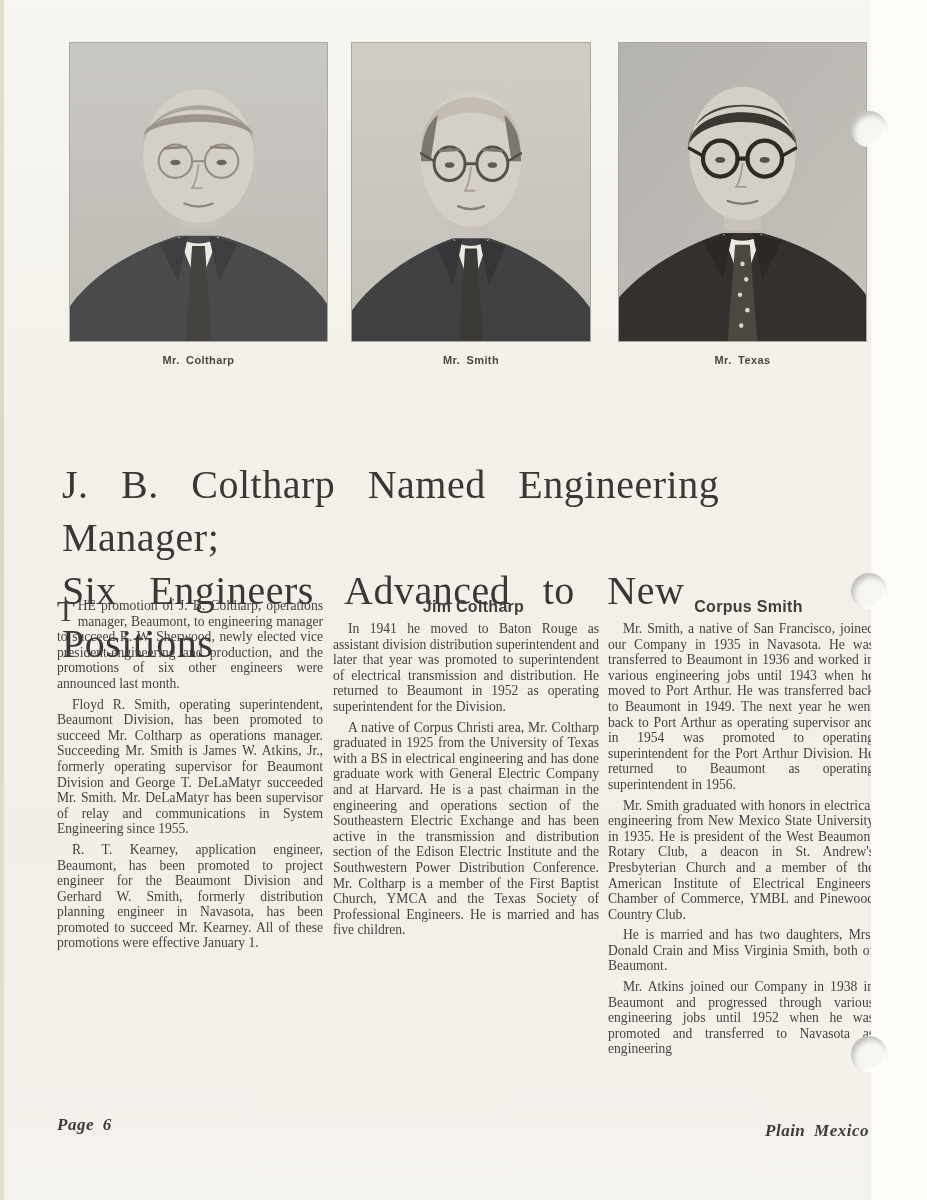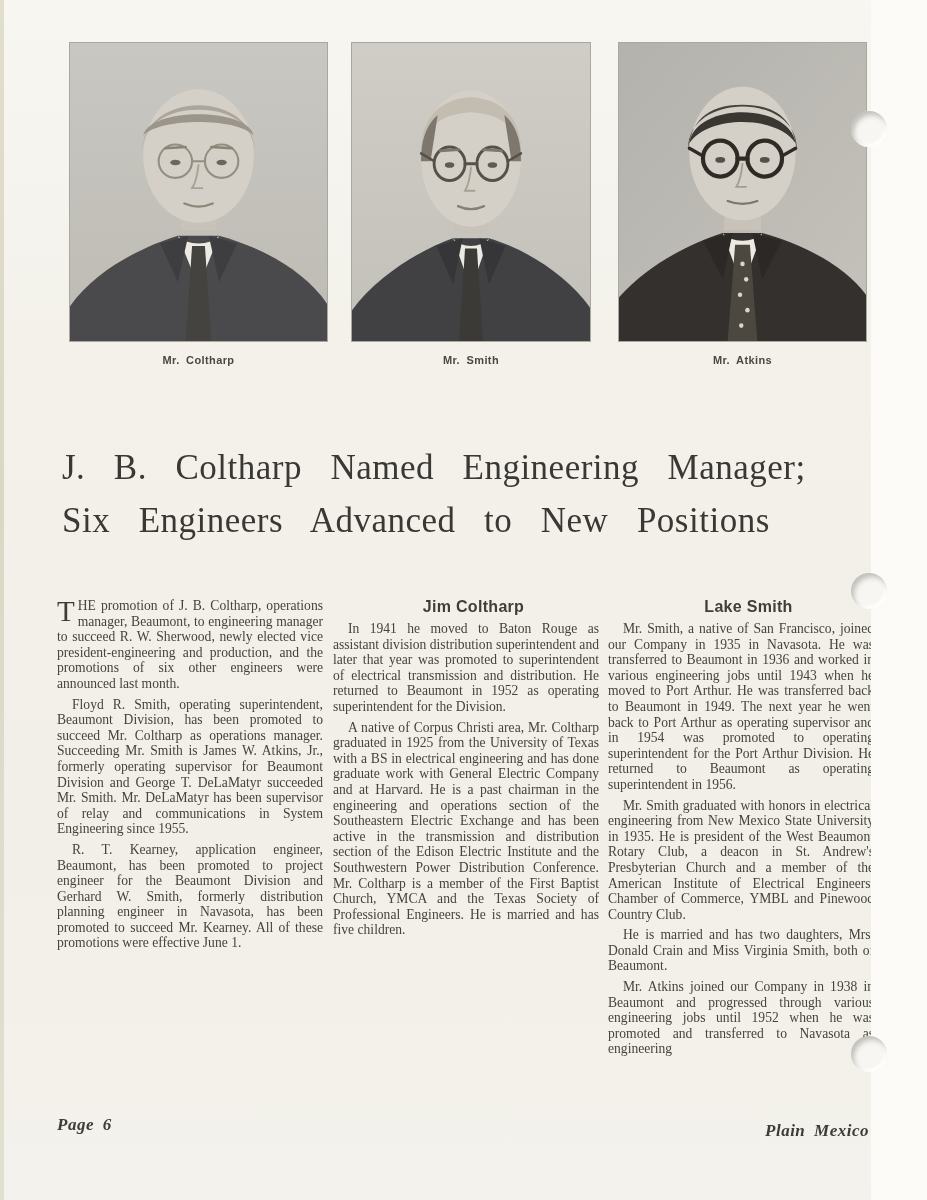--- a/index.html
+++ b/index.html
@@ -40,22 +40,22 @@
     position:absolute; top:354px; text-align:center;
     font-family:"Liberation Sans", sans-serif; font-weight:bold;
     font-size:11px; letter-spacing:.4px; color:#4a4843; word-spacing:3px;
   }
   .cap-1{ left:70px;  width:257px; }
   .cap-2{ left:352px; width:238px; }
   .cap-3{ left:619px; width:247px; }
 
   
   .headline{
-    position:absolute; left:62px; top:441px; width:790px;
-    font-size:35px; line-height:53px; color:#393834;
+    position:absolute; left:62px; top:458px; width:790px;
+    font-size:40px; line-height:53px; color:#393834;
     word-spacing:.55em; letter-spacing:.5px;
   }
 
   
   .col{
     position:absolute; top:598px; width:266px;
     font-size:13.6px; line-height:15.6px; text-align:justify; color:#45433f;
   }
   .col-1{ left:57px; }
   .col-2{ left:333px; }
@@ -182,41 +182,41 @@
       <path d="M68,88 L57,82 M132,88 L143,82" class="ln" stroke="#2e2a26" stroke-width="2.6"></path>
       <ellipse cx="82" cy="91" rx="4" ry="2.2" fill="#554f47"></ellipse>
       <ellipse cx="118" cy="91" rx="4" ry="2.2" fill="#554f47"></ellipse>
       <path d="M100,94 C99,103 97,109 95,112 L103,112" class="ln" stroke="#a59c90" stroke-width="1.5"></path>
       <path d="M88,123 C96,126 104,126 112,123" class="ln" stroke="#7e7669" stroke-width="1.8"></path>
     </svg>
   </div>
 
   <div class="caption cap-1">Mr. Coltharp</div>
   <div class="caption cap-2">Mr. Smith</div>
-  <div class="caption cap-3">Mr. Atkins</div>
+  <div class="caption cap-3">Mr. Texas</div>
 
   <div class="headline">
     <div>J.  B.  Coltharp  Named  Engineering  Manager;</div>
     <div>Six  Engineers  Advanced  to  New  Positions</div>
   </div>
 
   <div class="col col-1">
     <p class="no-indent"><span class="dropcap">T</span><span>HE promotion of J. B. Coltharp, operations manager, Beaumont, to engineering manager to succeed R. W. Sherwood, newly elected vice president-engineering and production, and the promotions of six other engineers were announced last month.</span></p>
     <p>Floyd R. Smith, operating superintendent, Beaumont Division, has been promoted to succeed Mr. Coltharp as operations manager. Succeeding Mr. Smith is James W. Atkins, Jr., formerly operating supervisor for Beaumont Division and George T. DeLaMatyr succeeded Mr. Smith. Mr. DeLaMatyr has been supervisor of relay and communications in System Engineering since 1955.</p>
-    <p>R. T. Kearney, application engineer, Beaumont, has been promoted to project engineer for the Beaumont Division and Gerhard W. Smith, formerly distribution planning engineer in Navasota, has been promoted to succeed Mr. Kearney. All of these promotions were effective June 1.</p>
+    <p>R. T. Kearney, application engineer, Beaumont, has been promoted to project engineer for the Beaumont Division and Gerhard W. Smith, formerly distribution planning engineer in Navasota, has been promoted to succeed Mr. Kearney. All of these promotions were effective January 1.</p>
   </div>
 
   <div class="col col-2">
     <p class="col-head">Jim Coltharp</p>
     <p>In 1941 he moved to Baton Rouge as assistant division distribution superintendent and later that year was promoted to superintendent of electrical transmission and distribution. He returned to Beaumont in 1952 as operating superintendent for the Division.</p>
     <p>A native of Corpus Christi area, Mr. Coltharp graduated in 1925 from the University of Texas with a BS in electrical engineering and has done graduate work with General Electric Company and at Harvard. He is a past chairman in the engineering and operations section of the Southeastern Electric Exchange and has been active in the transmission and distribution section of the Edison Electric Institute and the Southwestern Power Distribution Conference. Mr. Coltharp is a member of the First Baptist Church, YMCA and the Texas Society of Professional Engineers. He is married and has five children.</p>
   </div>
 
   <div class="col col-3">
-    <p class="col-head">Lake Smith</p>
+    <p class="col-head">Corpus Smith</p>
     <p>Mr. Smith, a native of San Francisco, joined our Company in 1935 in Navasota. He was transferred to Beaumont in 1936 and worked in various engineering jobs until 1943 when he moved to Port Arthur. He was transferred back to Beaumont in 1949. The next year he went back to Port Arthur as operating supervisor and in 1954 was promoted to operating superintendent for the Port Arthur Division. He returned to Beaumont as operating superintendent in 1956.</p>
     <p>Mr. Smith graduated with honors in electrical engineering from New Mexico State University in 1935. He is president of the West Beaumont Rotary Club, a deacon in St. Andrew's Presbyterian Church and a member of the American Institute of Electrical Engineers, Chamber of Commerce, YMBL and Pinewood Country Club.</p>
     <p>He is married and has two daughters, Mrs. Donald Crain and Miss Virginia Smith, both of Beaumont.</p>
     <p>Mr. Atkins joined our Company in 1938 in Beaumont and progressed through various engineering jobs until 1952 when he was promoted and transferred to Navasota as engineering</p>
   </div>
 
   <div class="footer-left">Page 6</div>
   <div class="footer-right">Plain Mexico</div>
 
   <div class="margin-strip">

